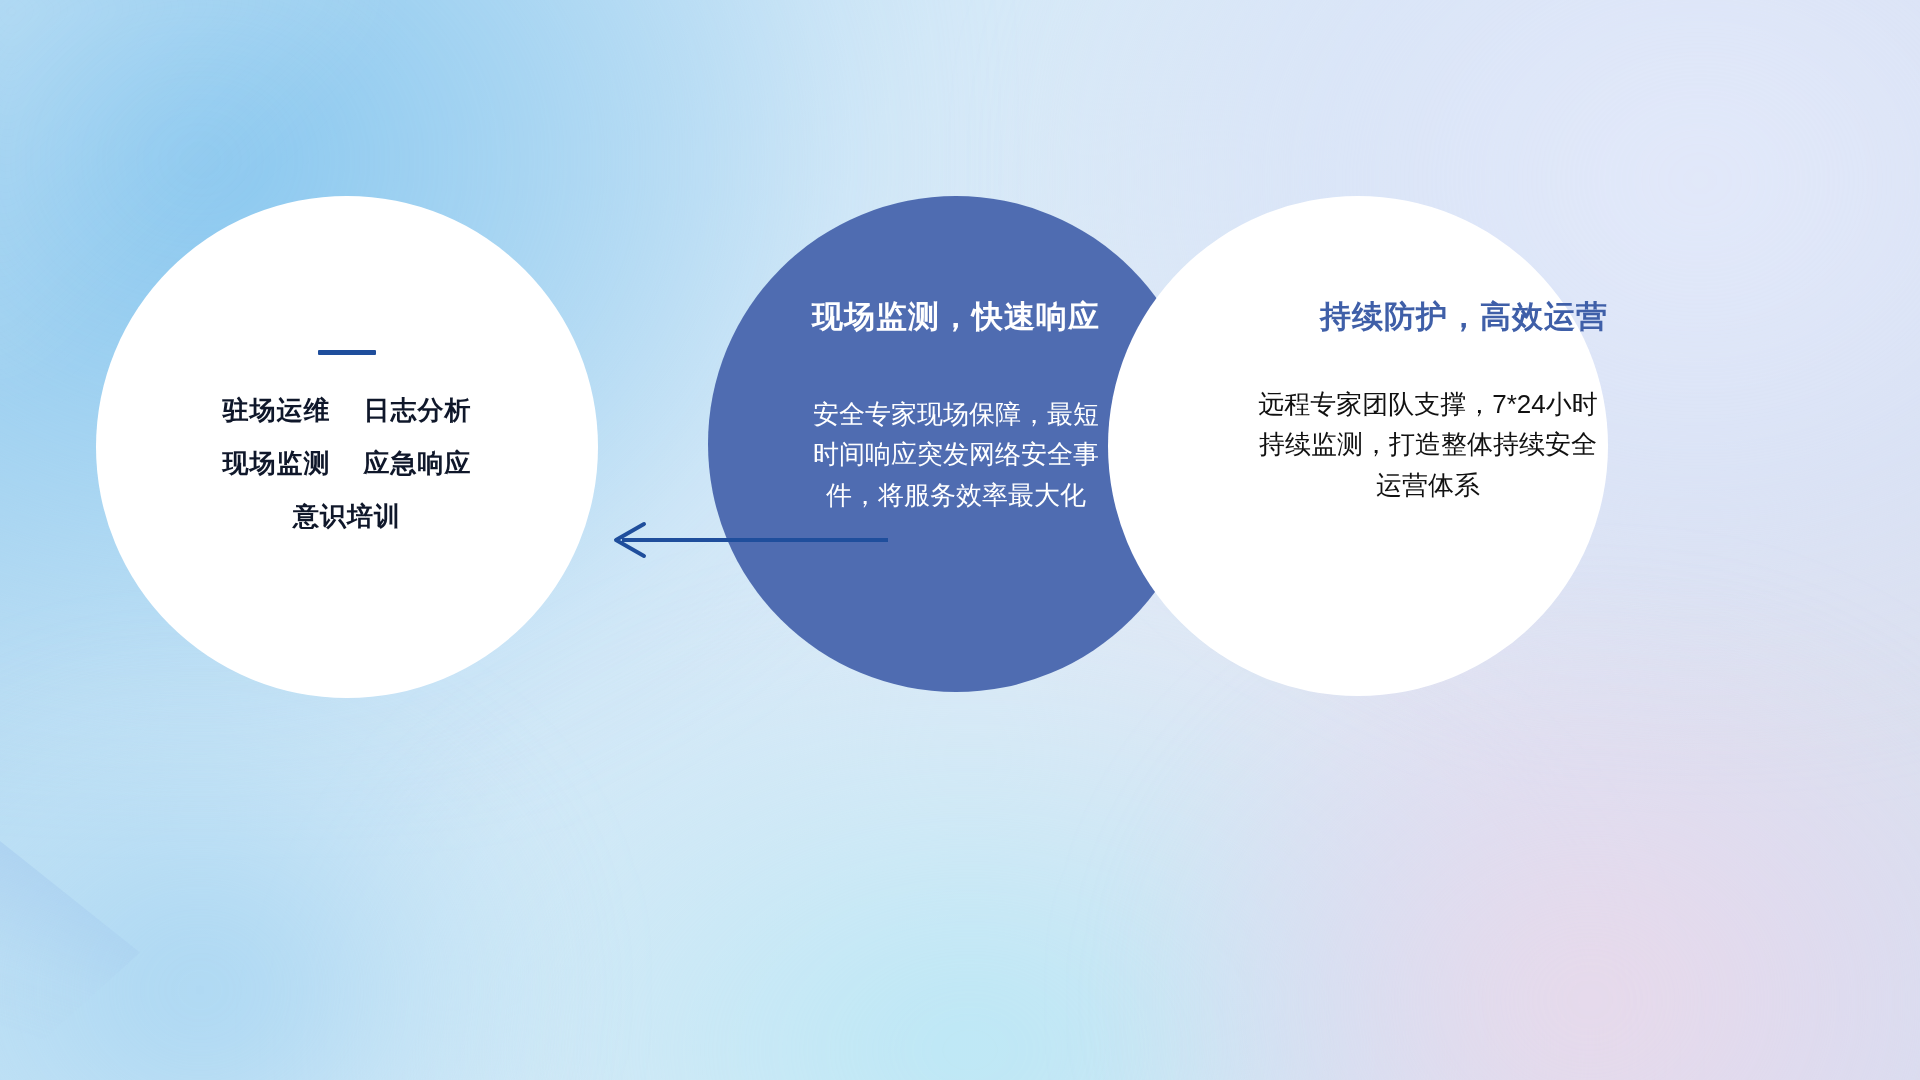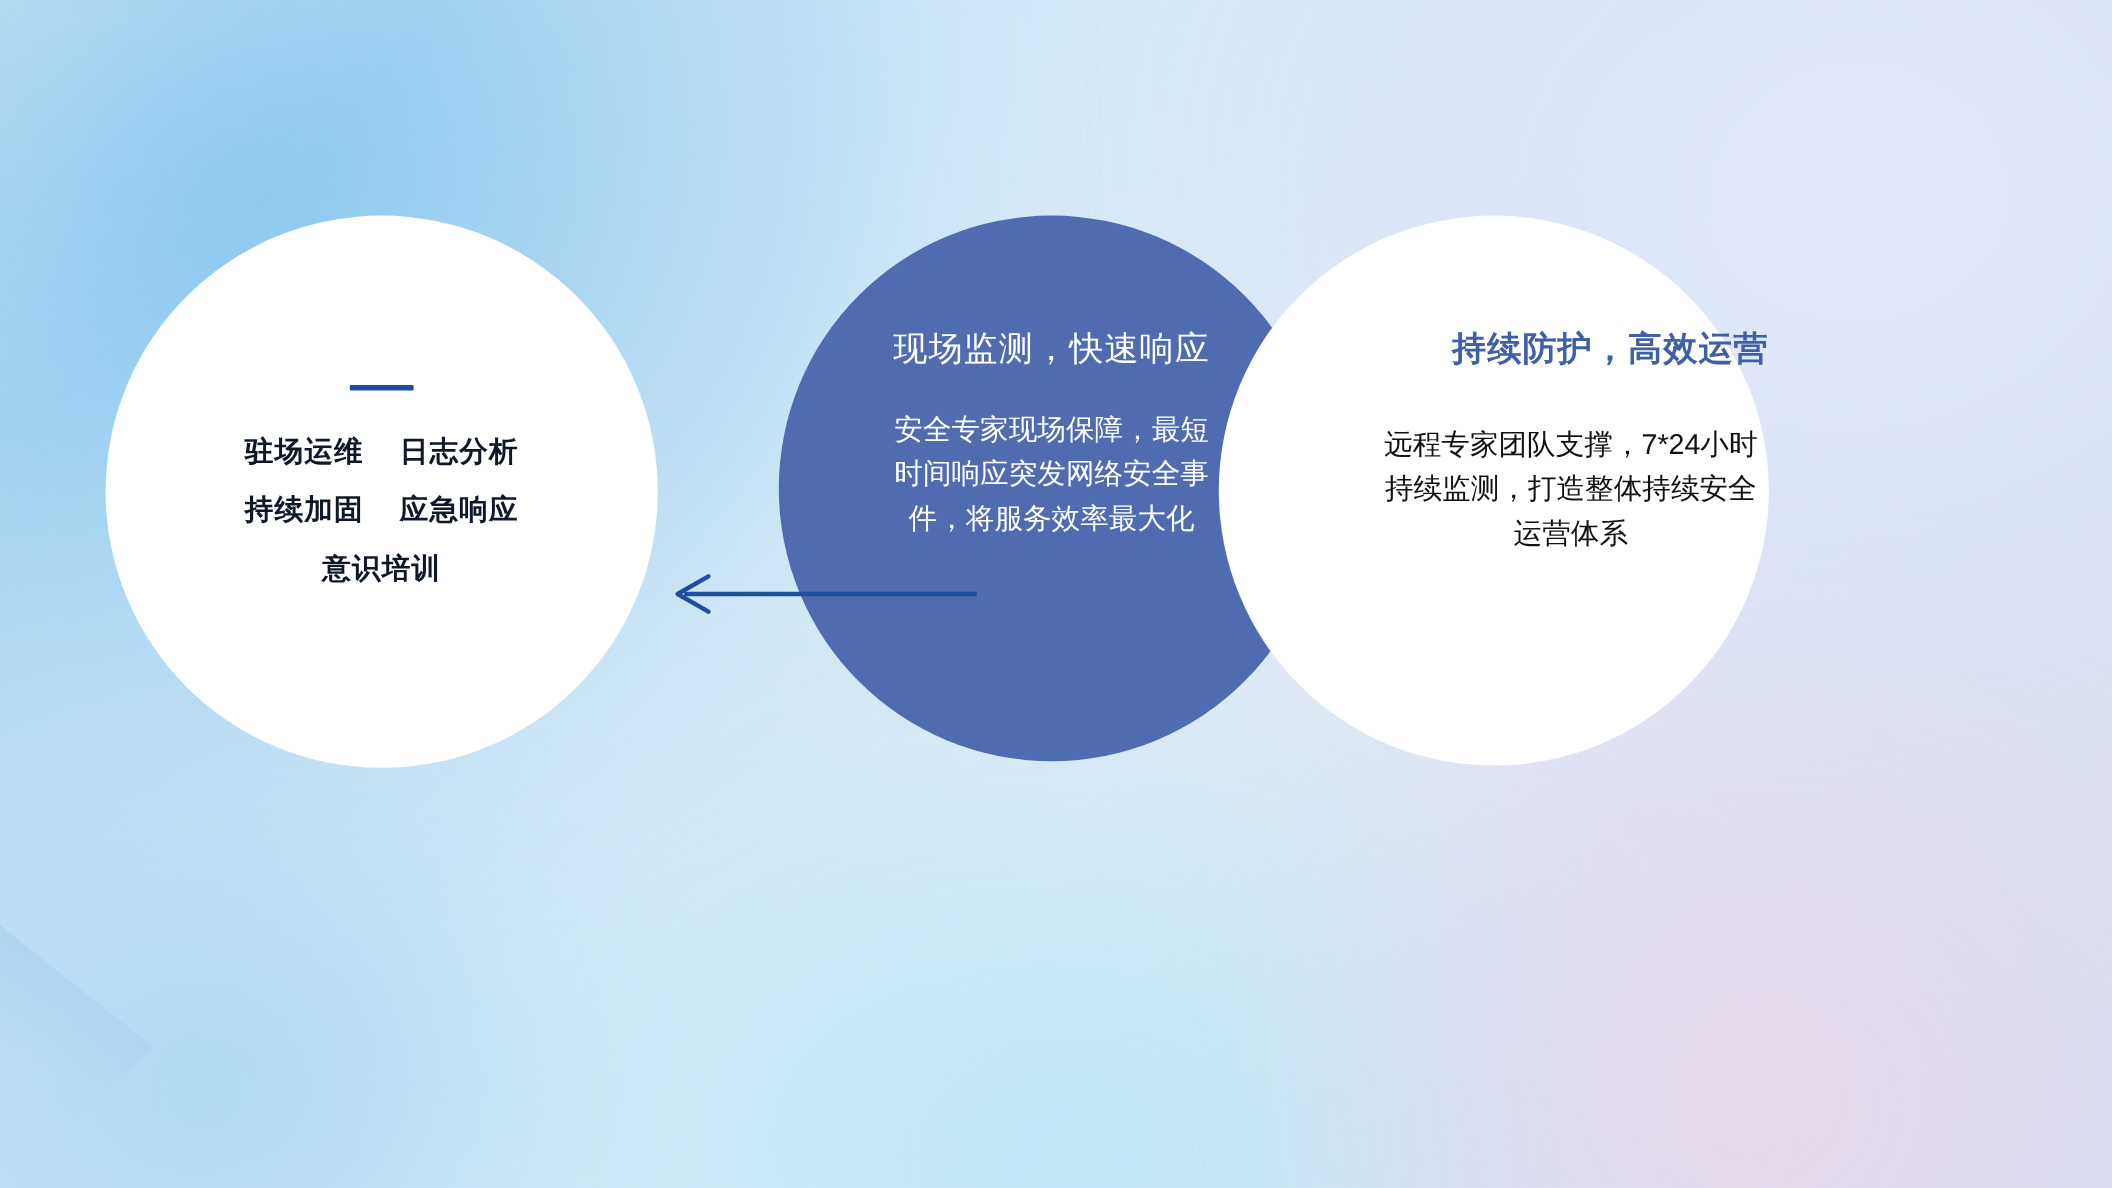--- a/index.html
+++ b/index.html
@@ -174,28 +174,28 @@
     flex-direction: column;
     align-items: center;
     justify-content: flex-start;
     text-align: center;
     padding-top: 104px;
     box-sizing: border-box;
     z-index: 3;
   }
   .mid-title {
     font-size: 31px;
-    font-weight: normal;
+    font-weight: bold;
     color: #ffffff;
     letter-spacing: 1px;
     line-height: 1.1;
     white-space: nowrap;
   }
   .mid-body {
-    margin-top: 36px;
+    margin-top: 60px;
     font-size: 26px;
     color: #ffffff;
     line-height: 1.55;
     width: 310px;
   }
 
   
   .right-content {
     position: absolute;
     left: 1108px;
@@ -256,21 +256,21 @@
   <div class="circle circle-right"></div>
 
   <svg class="arrow" viewBox="0 0 290 60">
     <line x1="288" y1="30" x2="22" y2="30" stroke="#1f4e9c" stroke-width="4"></line>
     <polyline points="44,14 16,30 44,46" fill="none" stroke="#1f4e9c" stroke-width="4" stroke-linecap="round" stroke-linejoin="round"></polyline>
   </svg>
 
   <div class="left-content">
     <div class="rule"></div>
     <div class="left-line">驻场运维    日志分析</div>
-    <div class="left-line">持续加固    应急响应</div>
+    <div class="left-line">现场监测    应急响应</div>
     <div class="left-line">意识培训</div>
   </div>
 
   <div class="mid-content">
     <div class="mid-title">现场监测，快速响应</div>
     <div class="mid-body">安全专家现场保障，最短时间响应突发网络安全事件，将服务效率最大化</div>
   </div>
 
   <div class="right-content">
     <div class="right-title">持续防护，高效运营</div>

